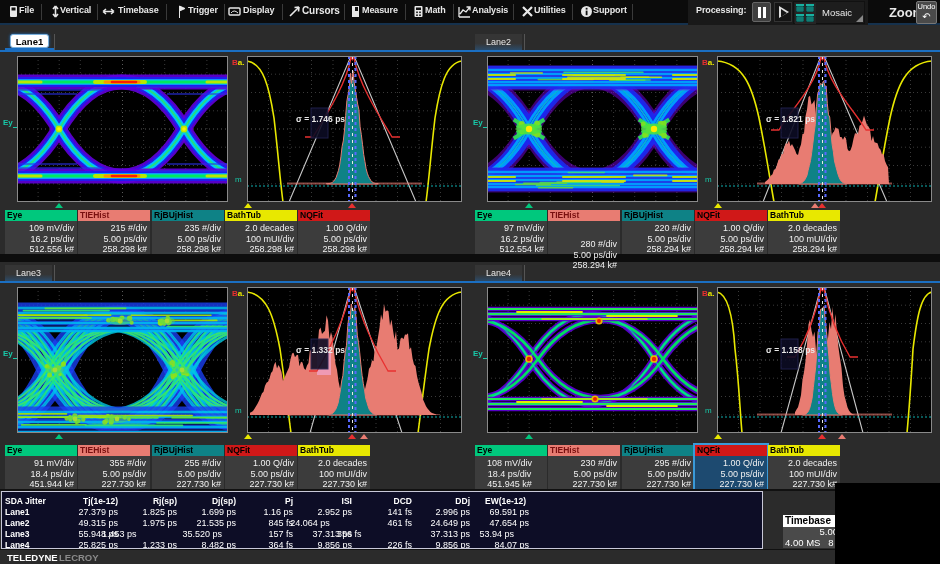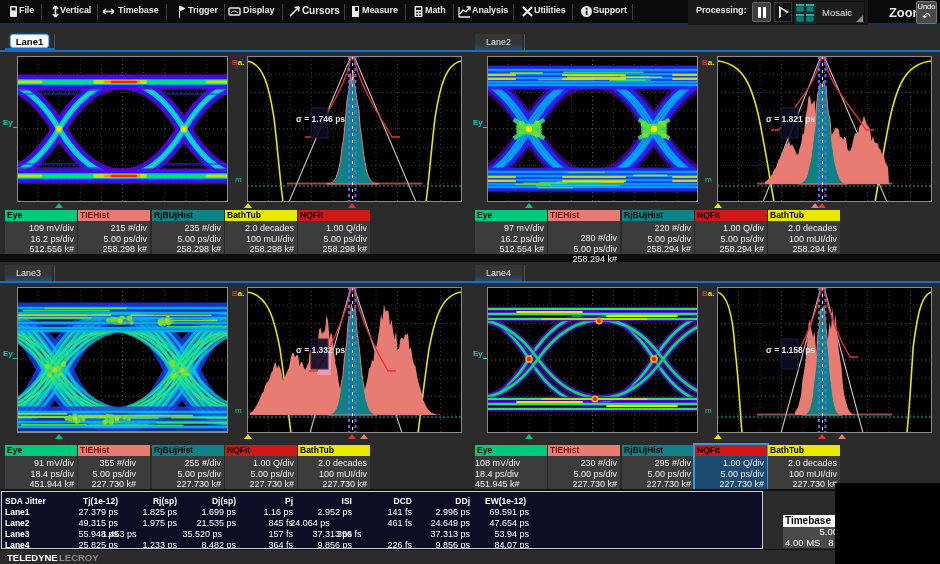--- a/index.html
+++ b/index.html
@@ -601,21 +601,21 @@
 <div style="position:absolute;left:475px;top:210px;width:72px;height:44px;">
     <div style="height:11px;background:#00c87d;color:#000;font-size:8.5px;font-weight:bold;line-height:11px;padding-left:2px">Eye</div>
     <div style="height:33px;background:#3c3c3c;color:#f0f0f0;font-size:9px;line-height:10.6px;text-align:right;padding-right:3px;padding-top:2px">
       <div>97 mV/div</div>
       <div>16.2 ps/div</div>
       <div>512.554 k#</div>
     </div>
   </div>
 <div style="position:absolute;left:548px;top:210px;width:72px;height:44px;">
     <div style="height:11px;background:#e87c72;color:#7a1010;font-size:8.5px;font-weight:bold;line-height:11px;padding-left:2px">TIEHist</div>
-    <div style="height:33px;background:#3c3c3c;color:#f0f0f0;font-size:9px;line-height:10.6px;text-align:right;padding-right:3px;padding-top:12px">
+    <div style="height:33px;background:#3c3c3c;color:#f0f0f0;font-size:9px;line-height:10.6px;text-align:right;padding-right:3px;padding-top:18px">
       <div>280 #/div</div>
       <div>5.00 ps/div</div>
       <div>258.294 k#</div>
     </div>
   </div>
 <div style="position:absolute;left:622px;top:210px;width:72px;height:44px;">
     <div style="height:11px;background:#0e8286;color:#000;font-size:8.5px;font-weight:bold;line-height:11px;padding-left:2px">RjBUjHist</div>
     <div style="height:33px;background:#3c3c3c;color:#f0f0f0;font-size:9px;line-height:10.6px;text-align:right;padding-right:3px;padding-top:2px">
       <div>220 #/div</div>
       <div>5.00 ps/div</div>
@@ -1075,21 +1075,21 @@
 <div style="position:absolute;left:5px;top:445px;width:72px;height:44px;">
     <div style="height:11px;background:#00c87d;color:#000;font-size:8.5px;font-weight:bold;line-height:11px;padding-left:2px">Eye</div>
     <div style="height:33px;background:#3c3c3c;color:#f0f0f0;font-size:9px;line-height:10.6px;text-align:right;padding-right:3px;padding-top:2px">
       <div>91 mV/div</div>
       <div>18.4 ps/div</div>
       <div>451.944 k#</div>
     </div>
   </div>
 <div style="position:absolute;left:78px;top:445px;width:72px;height:44px;">
     <div style="height:11px;background:#e87c72;color:#7a1010;font-size:8.5px;font-weight:bold;line-height:11px;padding-left:2px">TIEHist</div>
-    <div style="height:39px;background:#3c3c3c;color:#f0f0f0;font-size:9px;line-height:10.6px;text-align:right;padding-right:14px;padding-top:2px">
+    <div style="height:39px;background:#3c3c3c;color:#f0f0f0;font-size:9px;line-height:10.6px;text-align:right;padding-right:4px;padding-top:2px">
       <div>355 #/div</div>
       <div>5.00 ps/div</div>
       <div>227.730 k#</div>
     </div>
   </div>
 <div style="position:absolute;left:152px;top:445px;width:72px;height:44px;">
     <div style="height:11px;background:#0e8286;color:#000;font-size:8.5px;font-weight:bold;line-height:11px;padding-left:2px">RjBUjHist</div>
     <div style="height:33px;background:#3c3c3c;color:#f0f0f0;font-size:9px;line-height:10.6px;text-align:right;padding-right:3px;padding-top:2px">
       <div>255 #/div</div>
       <div>5.00 ps/div</div>
@@ -1265,21 +1265,21 @@
   </div>
 <div style="position:absolute;left:473px;top:349px;color:#18c8a8;font-size:8px;font-weight:bold">Ey<span style="border-bottom:1px solid #18c8a8">&nbsp;&nbsp;</span></div>
 <div style="position:absolute;left:702px;top:289px;color:#e83030;font-size:8px;font-weight:bold">B<span style="color:#e8e800">a.</span></div>
 <div style="position:absolute;left:705px;top:406px;color:#18c8a8;font-size:8px">m</div>
 <div style="position:absolute;left:525px;top:434px;width:0;height:0;border-left:4px solid transparent;border-right:4px solid transparent;border-bottom:5px solid #00c87d"></div>
 <div style="position:absolute;left:714px;top:434px;width:0;height:0;border-left:4px solid transparent;border-right:4px solid transparent;border-bottom:5px solid #e8e800"></div>
 <div style="position:absolute;left:818px;top:434px;width:0;height:0;border-left:4px solid transparent;border-right:4px solid transparent;border-bottom:5px solid #e83030"></div>
 <div style="position:absolute;left:838px;top:434px;width:0;height:0;border-left:4px solid transparent;border-right:4px solid transparent;border-bottom:5px solid #e87c72"></div>
 <div style="position:absolute;left:475px;top:445px;width:72px;height:44px;">
     <div style="height:11px;background:#00c87d;color:#000;font-size:8.5px;font-weight:bold;line-height:11px;padding-left:2px">Eye</div>
-    <div style="height:34px;background:#3c3c3c;color:#f0f0f0;font-size:9px;line-height:10.6px;text-align:left;padding-right:3px;padding-top:2px">
+    <div style="height:34px;background:#3c3c3c;color:#f0f0f0;font-size:9px;line-height:10.6px;text-align:center;padding-right:3px;padding-top:2px">
       <div>108 mV/div</div>
       <div>18.4 ps/div</div>
       <div>451.945 k#</div>
     </div>
   </div>
 <div style="position:absolute;left:548px;top:445px;width:72px;height:44px;">
     <div style="height:11px;background:#e87c72;color:#7a1010;font-size:8.5px;font-weight:bold;line-height:11px;padding-left:2px">TIEHist</div>
     <div style="height:33px;background:#3c3c3c;color:#f0f0f0;font-size:9px;line-height:10.6px;text-align:right;padding-right:3px;padding-top:2px">
       <div>230 #/div</div>
       <div>5.00 ps/div</div>
@@ -1340,21 +1340,21 @@
     <div style="position:absolute;left:393px;top:25.6px;width:75px;color:#fff;font-size:9px;text-align:right">24.649 ps</div>
     <div style="position:absolute;left:452px;top:25.6px;width:75px;color:#fff;font-size:9px;text-align:right">47.654 ps</div>
     <div style="position:absolute;left:3px;top:36.7px;color:#fff;font-size:8.5px;font-weight:bold">Lane3</div>
     <div style="position:absolute;left:41px;top:36.7px;width:75px;color:#fff;font-size:9px;text-align:right">55.948 ps</div>
     <div style="position:absolute;left:100px;top:36.7px;width:75px;color:#fff;font-size:9px;">1.453 ps</div>
     <div style="position:absolute;left:159px;top:36.7px;width:61px;color:#fff;font-size:9px;text-align:right">35.520 ps</div>
     <div style="position:absolute;left:216px;top:36.7px;width:75px;color:#fff;font-size:9px;text-align:right">157 fs</div>
     <div style="position:absolute;left:275px;top:36.7px;width:75px;color:#fff;font-size:9px;text-align:right">37.313 ps</div>
     <div style="position:absolute;left:335px;top:36.7px;width:63px;color:#fff;font-size:9px;">356 fs</div>
     <div style="position:absolute;left:393px;top:36.7px;width:75px;color:#fff;font-size:9px;text-align:right">37.313 ps</div>
-    <div style="position:absolute;left:452px;top:36.7px;width:75px;color:#fff;font-size:9px;text-align:right">53.94 ps</div>
+    <div style="position:absolute;left:452px;top:36.7px;width:60px;color:#fff;font-size:9px;text-align:right">53.94 ps</div>
     <div style="position:absolute;left:3px;top:47.8px;color:#fff;font-size:8.5px;font-weight:bold">Lane4</div>
     <div style="position:absolute;left:41px;top:47.8px;width:75px;color:#fff;font-size:9px;text-align:right">25.825 ps</div>
     <div style="position:absolute;left:100px;top:47.8px;width:75px;color:#fff;font-size:9px;text-align:right">1.233 ps</div>
     <div style="position:absolute;left:159px;top:47.8px;width:75px;color:#fff;font-size:9px;text-align:right">8.482 ps</div>
     <div style="position:absolute;left:216px;top:47.8px;width:75px;color:#fff;font-size:9px;text-align:right">364 fs</div>
     <div style="position:absolute;left:275px;top:47.8px;width:75px;color:#fff;font-size:9px;text-align:right">9.856 ps</div>
     <div style="position:absolute;left:335px;top:47.8px;width:75px;color:#fff;font-size:9px;text-align:right">226 fs</div>
     <div style="position:absolute;left:393px;top:47.8px;width:75px;color:#fff;font-size:9px;text-align:right">9.856 ps</div>
     <div style="position:absolute;left:452px;top:47.8px;width:75px;color:#fff;font-size:9px;text-align:right">84.07 ps</div>
   </div>

